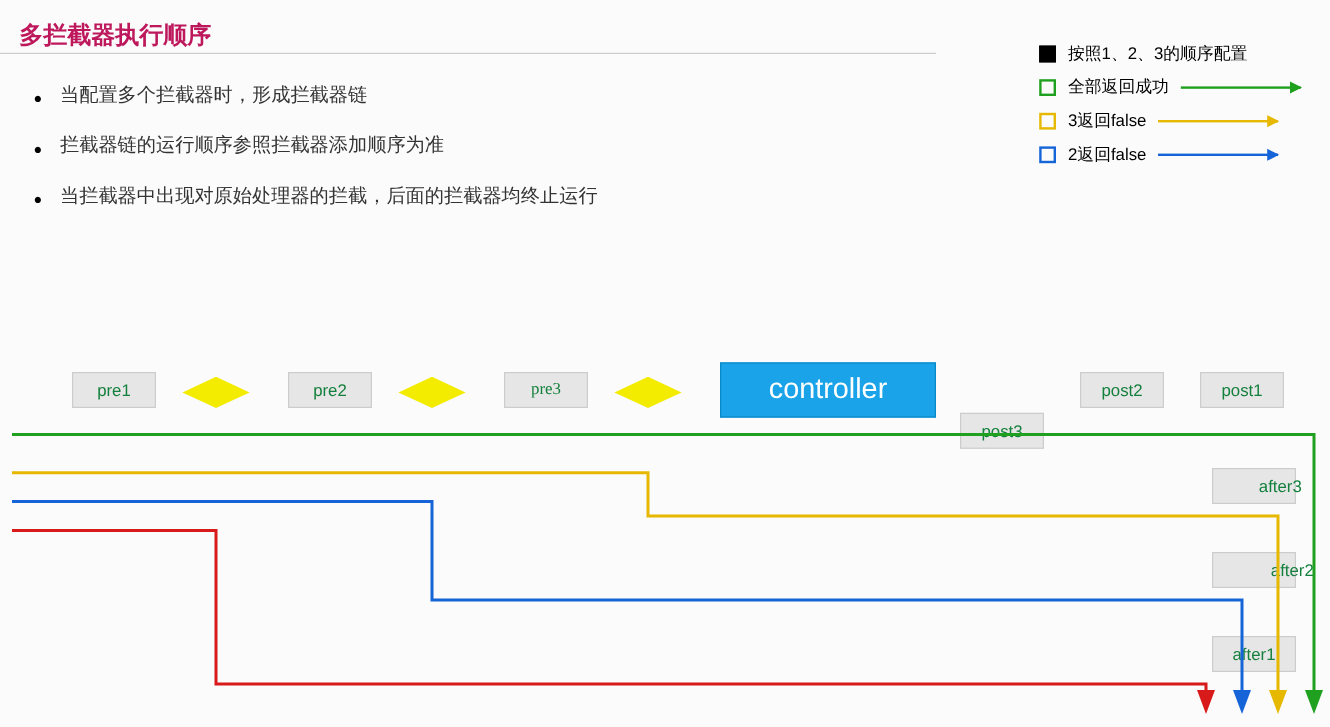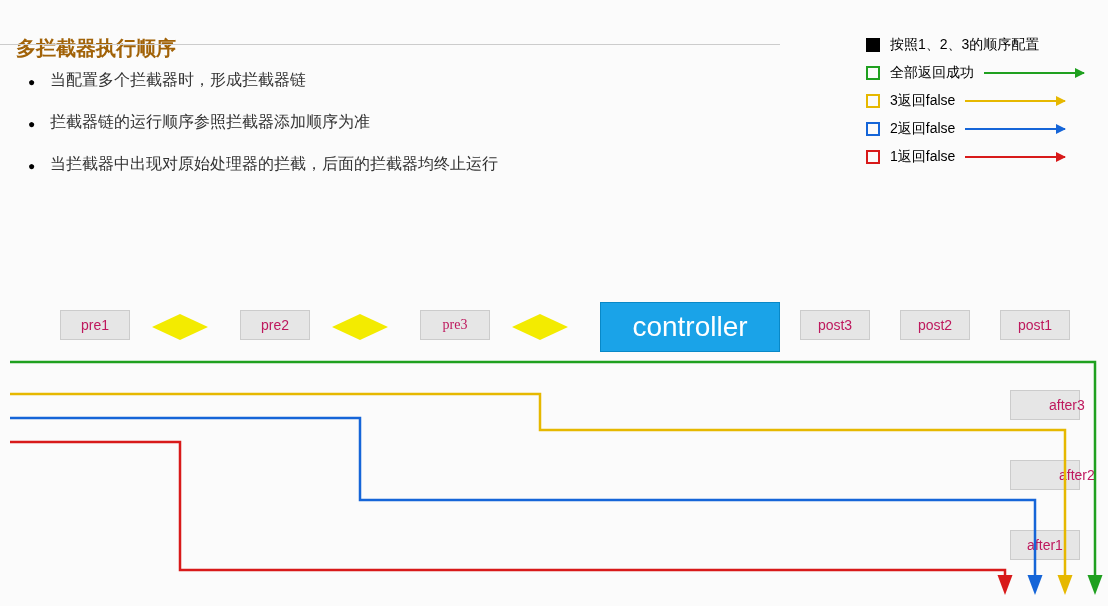--- a/index.html
+++ b/index.html
@@ -7,25 +7,24 @@
     font-family: "Microsoft YaHei", Arial, sans-serif;
     background: #fbfbfb;
     width: 1108px;
     height: 606px;
     position: relative;
     overflow: hidden;
   }
   .title {
     font-size: 20px;
     font-weight: bold;
-    color: #a16207;
+    color: #be185d;
     position: absolute;
     top: 16px;
     left: 16px;
-    margin-top: 19px;
   }
   .title-underline {
     position: absolute;
     top: 44px;
     left: 0;
     width: 780px;
     height: 1px;
     background: #ccc;
   }
   .bullets {
@@ -94,33 +93,33 @@
   .diagram {
     position: absolute;
     top: 300px;
     left: 0;
     width: 1108px;
     height: 300px;
   }
   .node {
     position: absolute;
     font-size: 14px;
-    color: #be185d;
+    color: #15803d;
     background: #e6e6e6;
     border: 1px solid #ccc;
     padding: 6px 0;
     width: 70px;
     text-align: center;
     top: 10px;
   }
   .node.pre1  { left: 60px; }
   .node.pre2  { left: 240px; }
   .node.pre3  { left: 420px; font-family: Liberation Serif, serif; }
-  .node.ctrl  { left: 600px; width: 180px; background: #1aa3e8; color: #fff; font-size: 28px; padding: 8px 0; top: 2px; border: 1px solid #0888c7; }
-  .node.post3 { left: 800px; }
+  .node.ctrl  { left: 600px; width: 180px; background: #1aa3e8; color: #fff; font-size: 24px; padding: 8px 0; top: 2px; border: 1px solid #0888c7; }
+  .node.post3 { left: 800px; margin-top: 34px; }
   .node.post2 { left: 900px; }
   .node.post1 { left: 1000px; }
   .node.after3 { left: 1010px; top: 90px; padding-left: 38px; }
   .node.after2 { left: 1010px; top: 160px; padding-left: 48px; }
   .node.after1 { left: 1010px; top: 230px; }
 
   
   .flows {
     position: absolute;
     top: 0; left: 0;
@@ -152,25 +151,20 @@
   </div>
   <div class="legend-row">
     <span class="legend-square" style="border-color:#e6b800"></span>
     <span>3返回false</span>
     <span class="legend-arrow yellow"></span>
   </div>
   <div class="legend-row">
     <span class="legend-square" style="border-color:#1565d8"></span>
     <span>2返回false</span>
     <span class="legend-arrow blue"></span>
-  </div>
-  <div class="legend-row">
-    <span class="legend-square" style="border-color:#d81a1a"></span>
-    <span>1返回false</span>
-    <span class="legend-arrow red"></span>
   </div>
 </div>
 
 <div class="diagram">
 
   <div class="node pre1">pre1</div>
   <svg class="dia" style="position:absolute;left:150px;top:14px" width="60" height="26">
       <polygon points="30,0 58,13 30,26 2,13" fill="#f3eb00"></polygon>
     </svg>
   <div class="node pre2">pre2</div>

